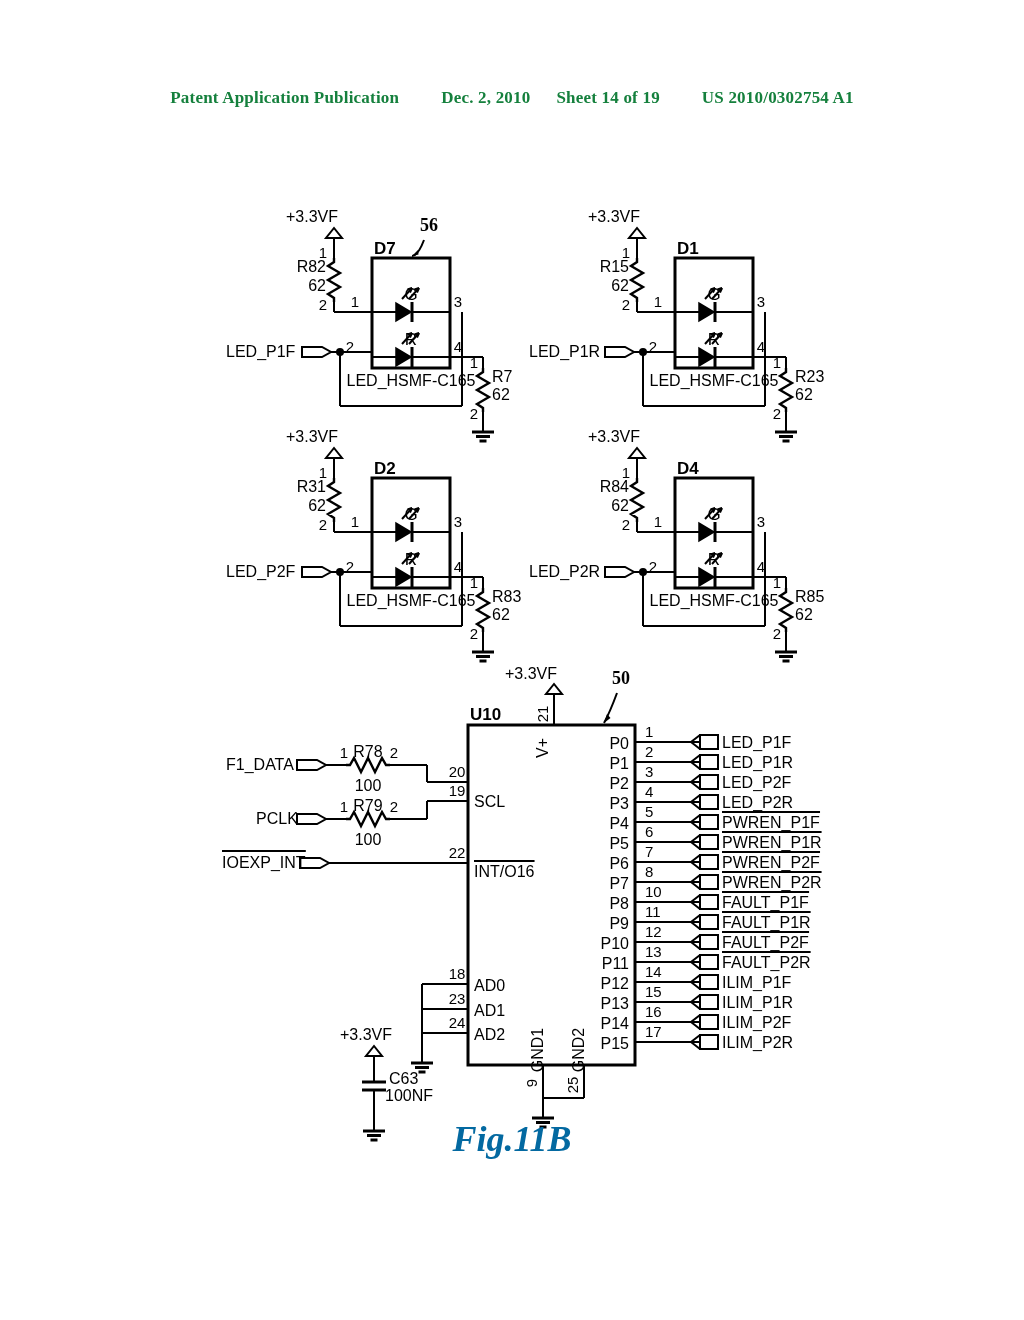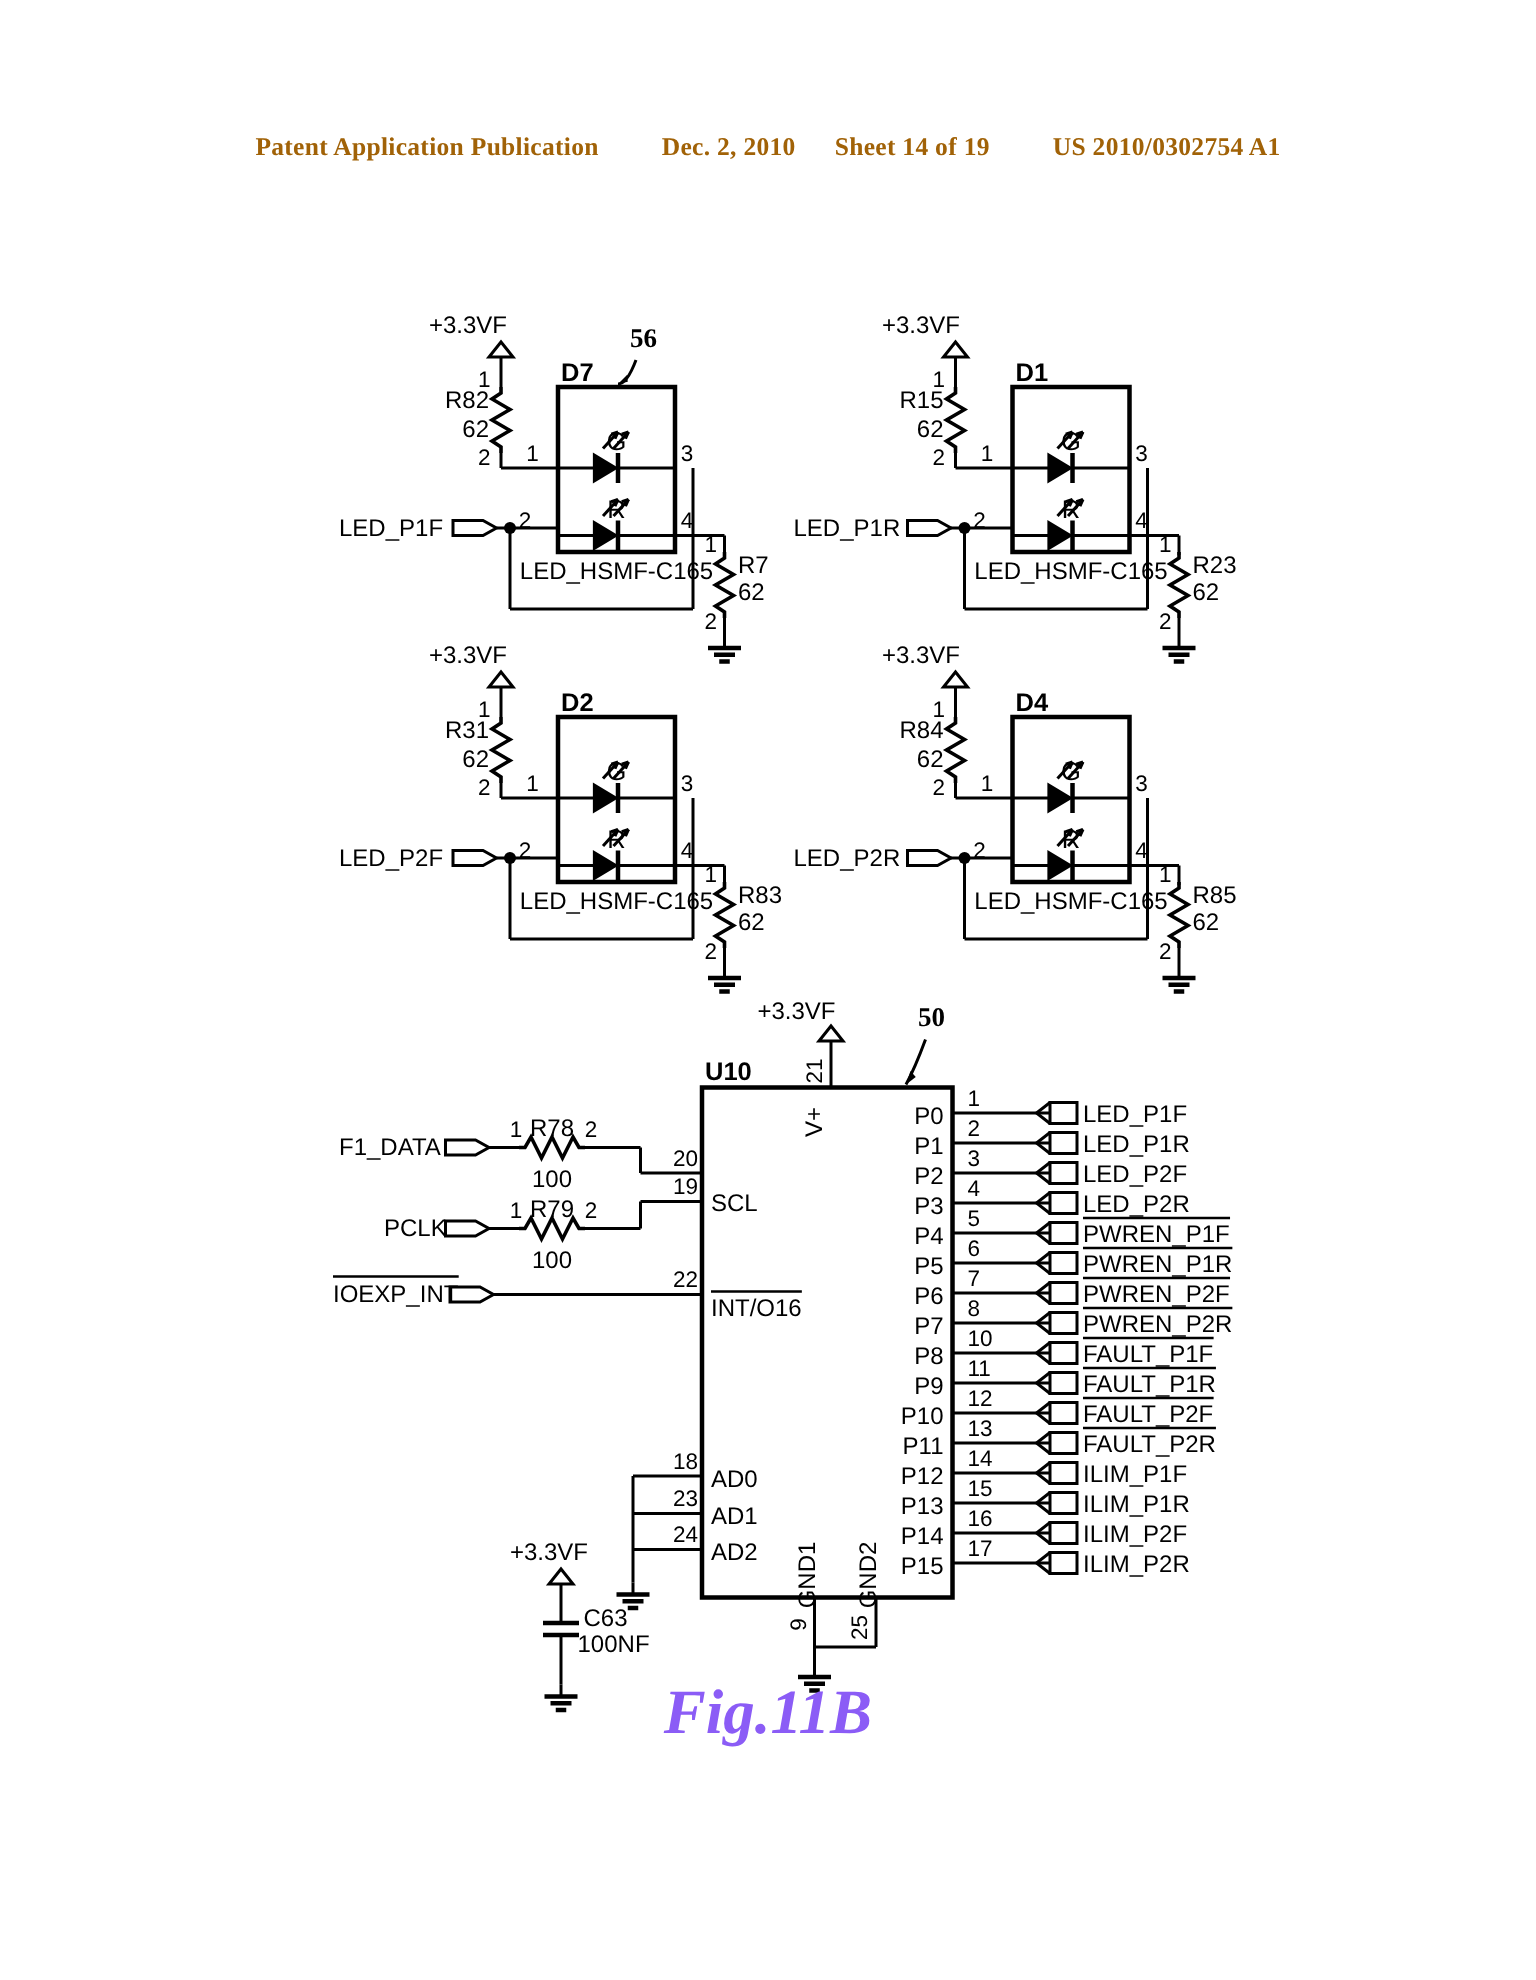--- a/index.html
+++ b/index.html
@@ -24,21 +24,21 @@
   }
   .hdr {
     position: absolute;
     top: 88px;
     left: 0;
     width: 1024px;
     text-align: center;
     font-family: "Liberation Serif", serif;
     font-weight: bold;
     font-size: 17px;
-    color: #a16207;
+    color: #15803d;
     letter-spacing: 0.2px;
     white-space: nowrap;
   }
   .hdr span { display: inline-block; }
   .hdr .g1 { margin-right: 42px; }
   .hdr .g2 { margin-right: 26px; }
   .hdr .g3 { margin-right: 42px; }
   svg#fig {
     position: absolute;
     left: 0;
@@ -48,22 +48,22 @@
   }
   .figcap {
     position: absolute;
     left: 0;
     top: 1118px;
     width: 1024px;
     text-align: center;
     font-family: "Liberation Serif", serif;
     font-style: italic;
     font-weight: bold;
-    font-size: 42px;
-    color: #8b5cf6;
+    font-size: 36px;
+    color: #0369a1;
   }
 </style>
 </head>
 <body>
 
 <div id="page">
 
   <div class="hdr">
     <span class="g1">Patent Application Publication</span><span class="g2">Dec. 2, 2010</span><span class="g3">Sheet 14 of 19</span><span>US 2010/0302754 A1</span>
   </div>

